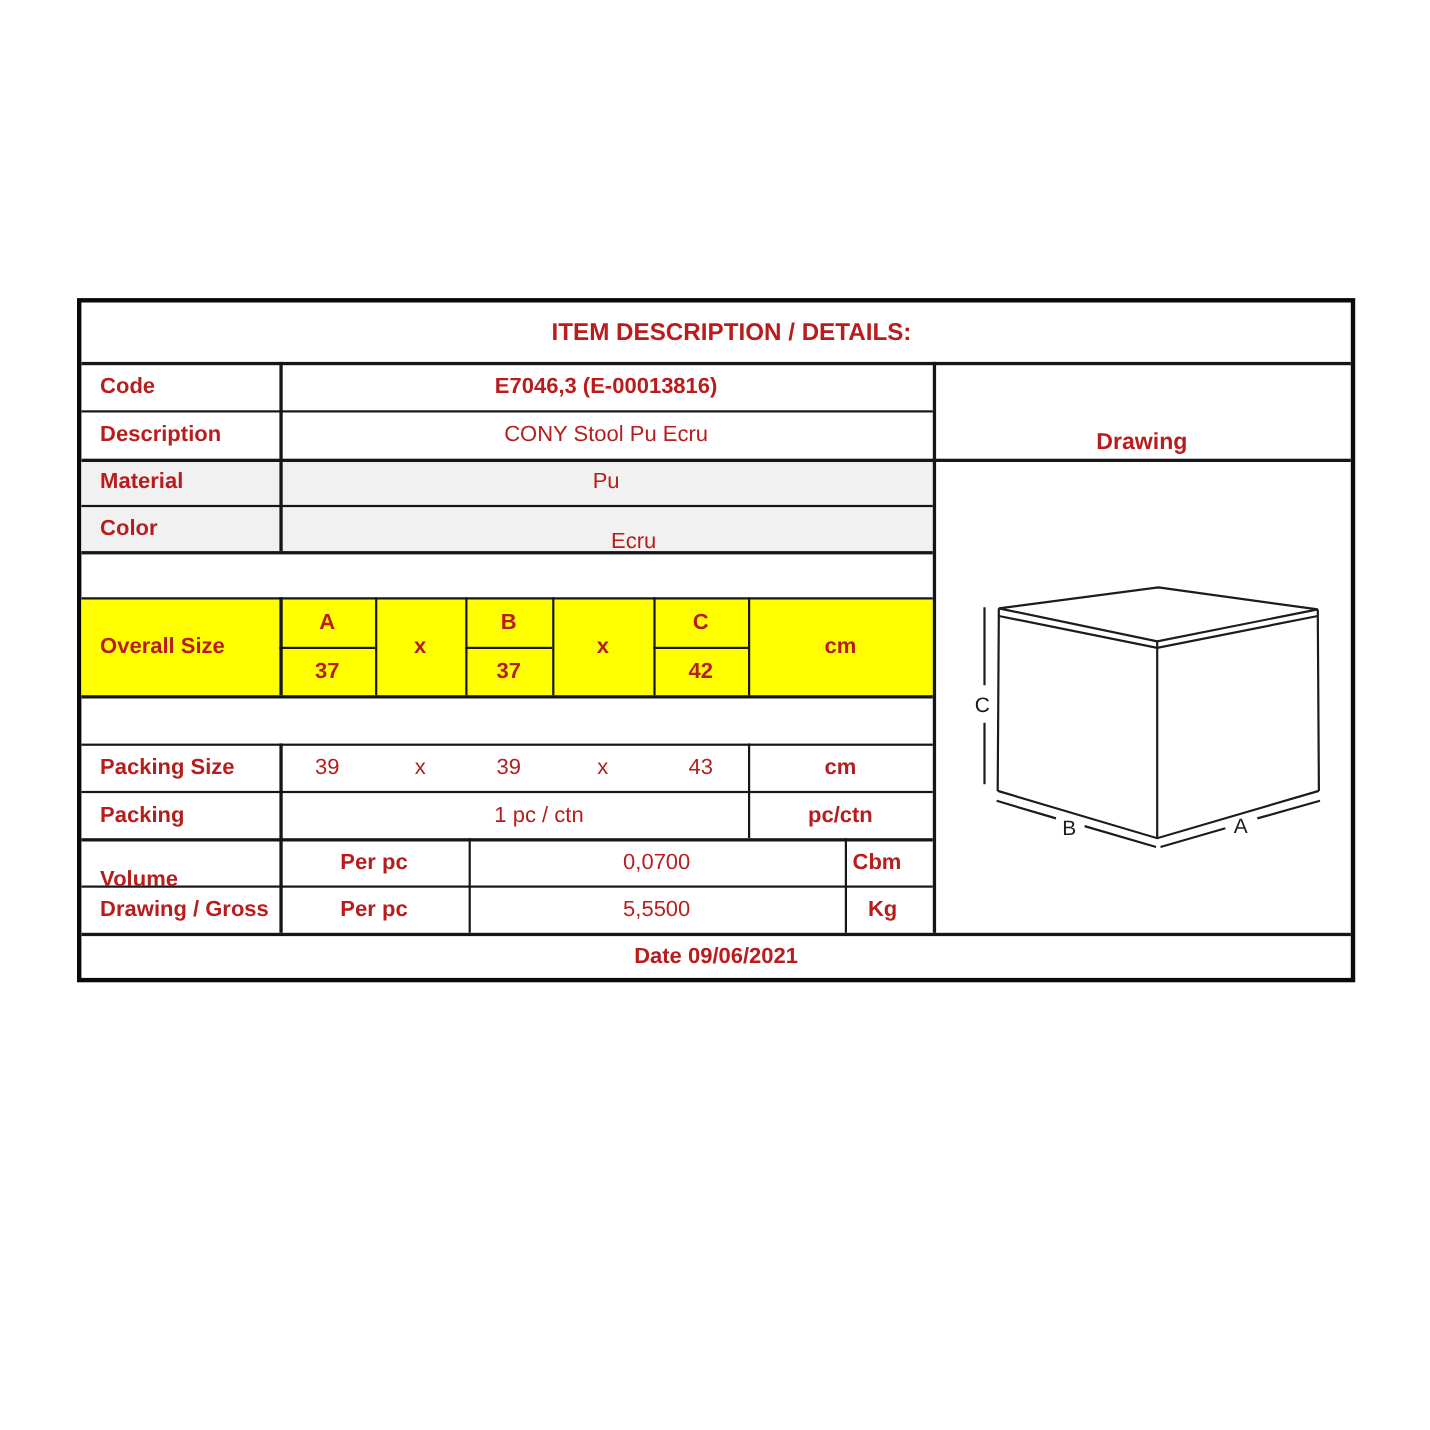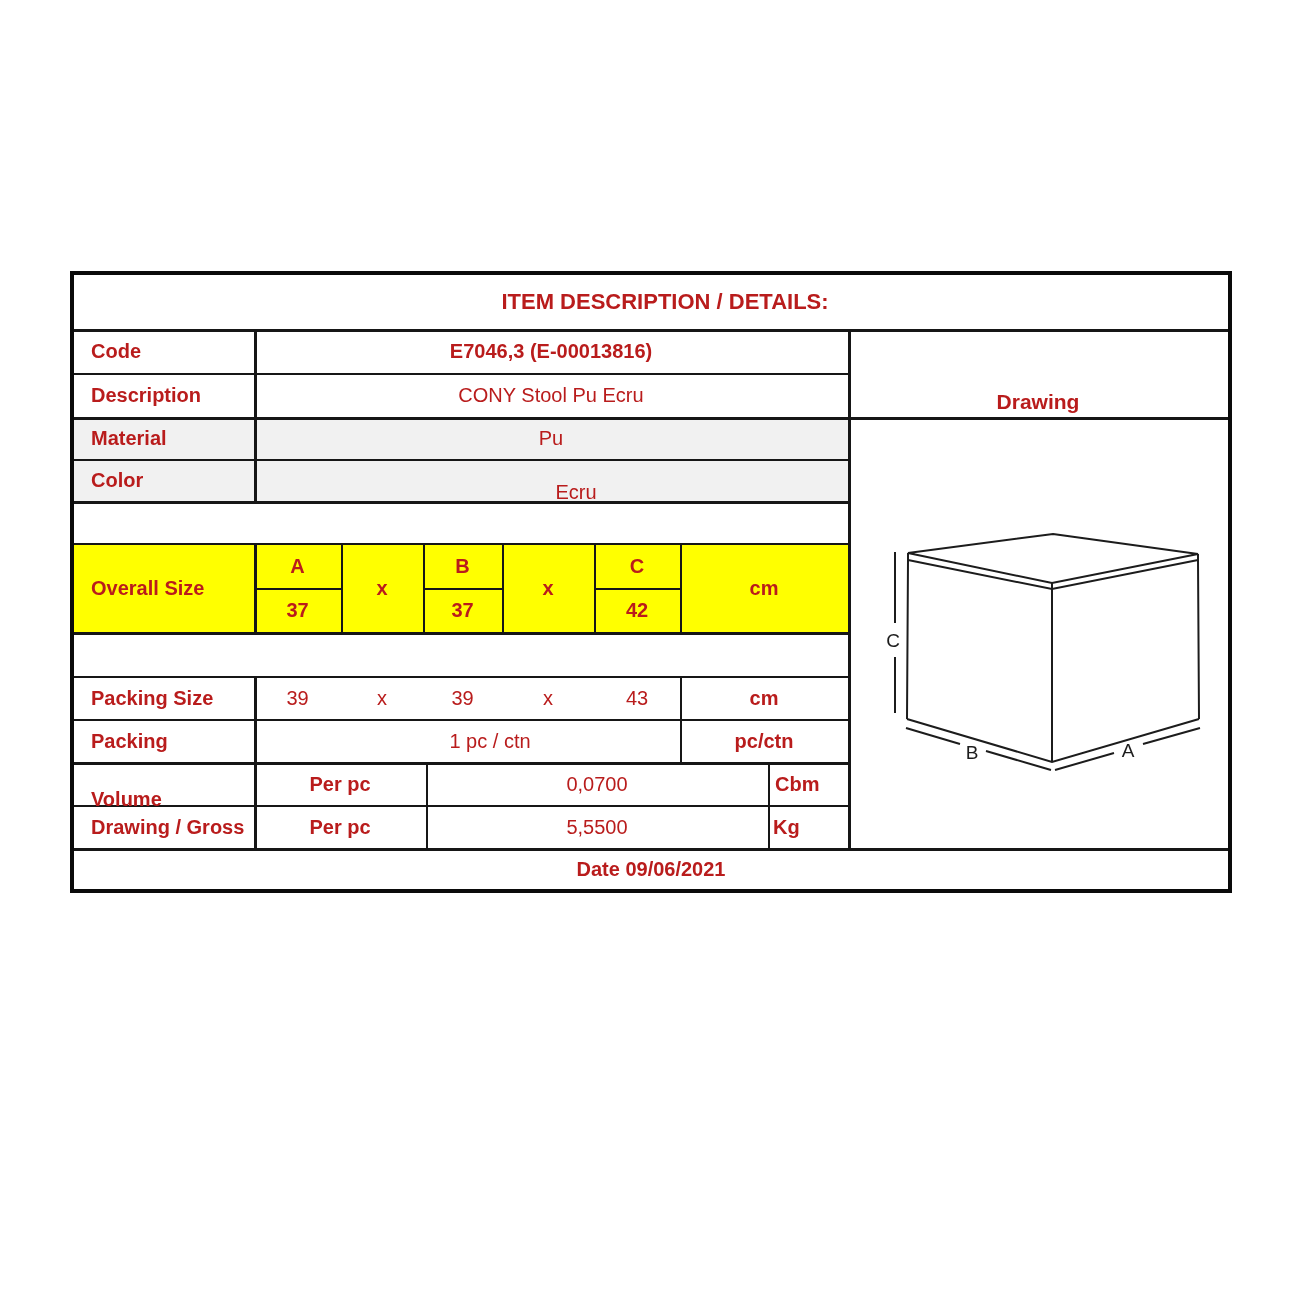--- a/index.html
+++ b/index.html
@@ -100,21 +100,21 @@
   <div class="cell bold" style="left:606px;top:444px;width:168px;height:43px;">pc/ctn</div>
 
   <div class="cell lbl" style="left:0;top:502px;width:208px;height:43px;">Volume</div>
   <div class="cell bold" style="left:180px;top:487px;width:172px;height:43px;">Per pc</div>
   <div class="cell" style="left:352px;top:487px;width:342px;height:43px;">0,0700</div>
   <div class="cell bold" style="left:694px;top:487px;width:80px;height:43px;justify-content:flex-start;padding-left:7px;">Cbm</div>
 
   <div class="cell lbl" style="left:0;top:530px;width:180px;height:43px;">Drawing / Gross</div>
   <div class="cell bold" style="left:180px;top:530px;width:172px;height:43px;">Per pc</div>
   <div class="cell" style="left:352px;top:530px;width:342px;height:43px;">5,5500</div>
-  <div class="cell bold" style="left:694px;top:530px;width:80px;height:43px;justify-content:flex-start;padding-left:5px;">Kg</div>
+  <div class="cell bold" style="left:694px;top:530px;width:80px;height:43px;justify-content:flex-start;padding-left:21px;">Kg</div>
 
   <div class="cell bold" style="left:0;top:573px;width:1154px;height:41px;">Date 09/06/2021</div>
 
   <svg class="cube" width="380" height="431" viewBox="0 0 380 431">
     <path d="M205,117 L350,137 L204,166 L60,136 Z"></path>
     <path d="M60,136 L60,143 M350,137 L350,143 M204,166 L204,172"></path>
     <path d="M60,143 L204,172 L350,143"></path>
     <path d="M60,143 L59,302 M350,143 L351,302 M204,172 L204,345"></path>
     <path d="M59,302 L204,345 L351,302"></path>
     <path d="M47,135 L47,206 M47,240 L47,296"></path>

